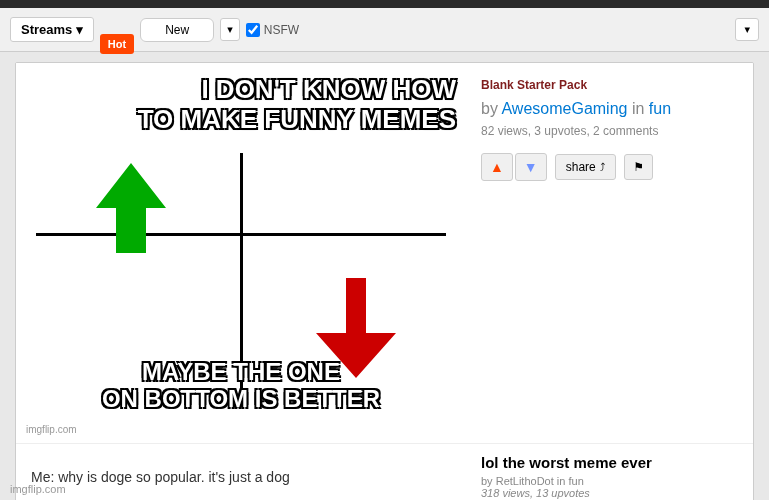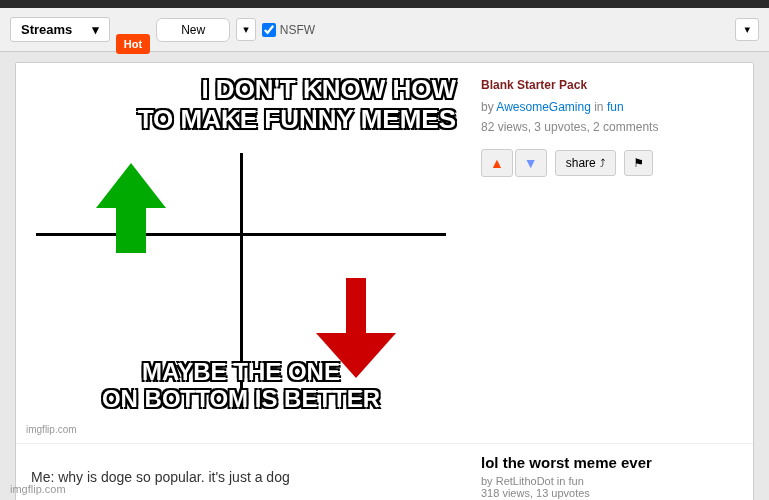--- a/index.html
+++ b/index.html
@@ -32,21 +32,21 @@
     }
 
     .streams-btn {
       background: #fff;
       border: 1px solid #ccc;
       border-radius: 3px;
       padding: 4px 10px;
       cursor: pointer;
       display: flex;
       align-items: flex-end;
-      gap: 20px;
+      gap: 4px;
       font-size: 13px;
       font-weight: bold;
     }
 
     .hot-btn {
       background: #ff4500;
       color: #fff;
       border: none;
       border-radius: 3px;
       padding: 4px 8px;
@@ -151,21 +151,21 @@
     }
 
     .post-title {
       font-size: 12px;
       font-weight: bold;
       color: #7f1d1d;
       margin-bottom: 8px;
     }
 
     .post-meta {
-      font-size: 12px;
+      font-size: 16px;
       color: #888;
       margin-bottom: 6px;
     }
 
     .post-meta a {
       color: #0079d3;
       text-decoration: none;
     }
 
     .post-stats {
@@ -251,20 +251,21 @@
     .preview-meta {
       font-size: 11px;
       color: #888;
       margin-top: 4px;
     }
 
     .preview-stats {
       font-size: 11px;
       color: #888;
       margin-top: 0;
+      font-style: italic;
     }
 
     
     .page-watermark {
       position: fixed;
       bottom: 5px;
       left: 10px;
       font-size: 11px;
       color: #999;
     }

